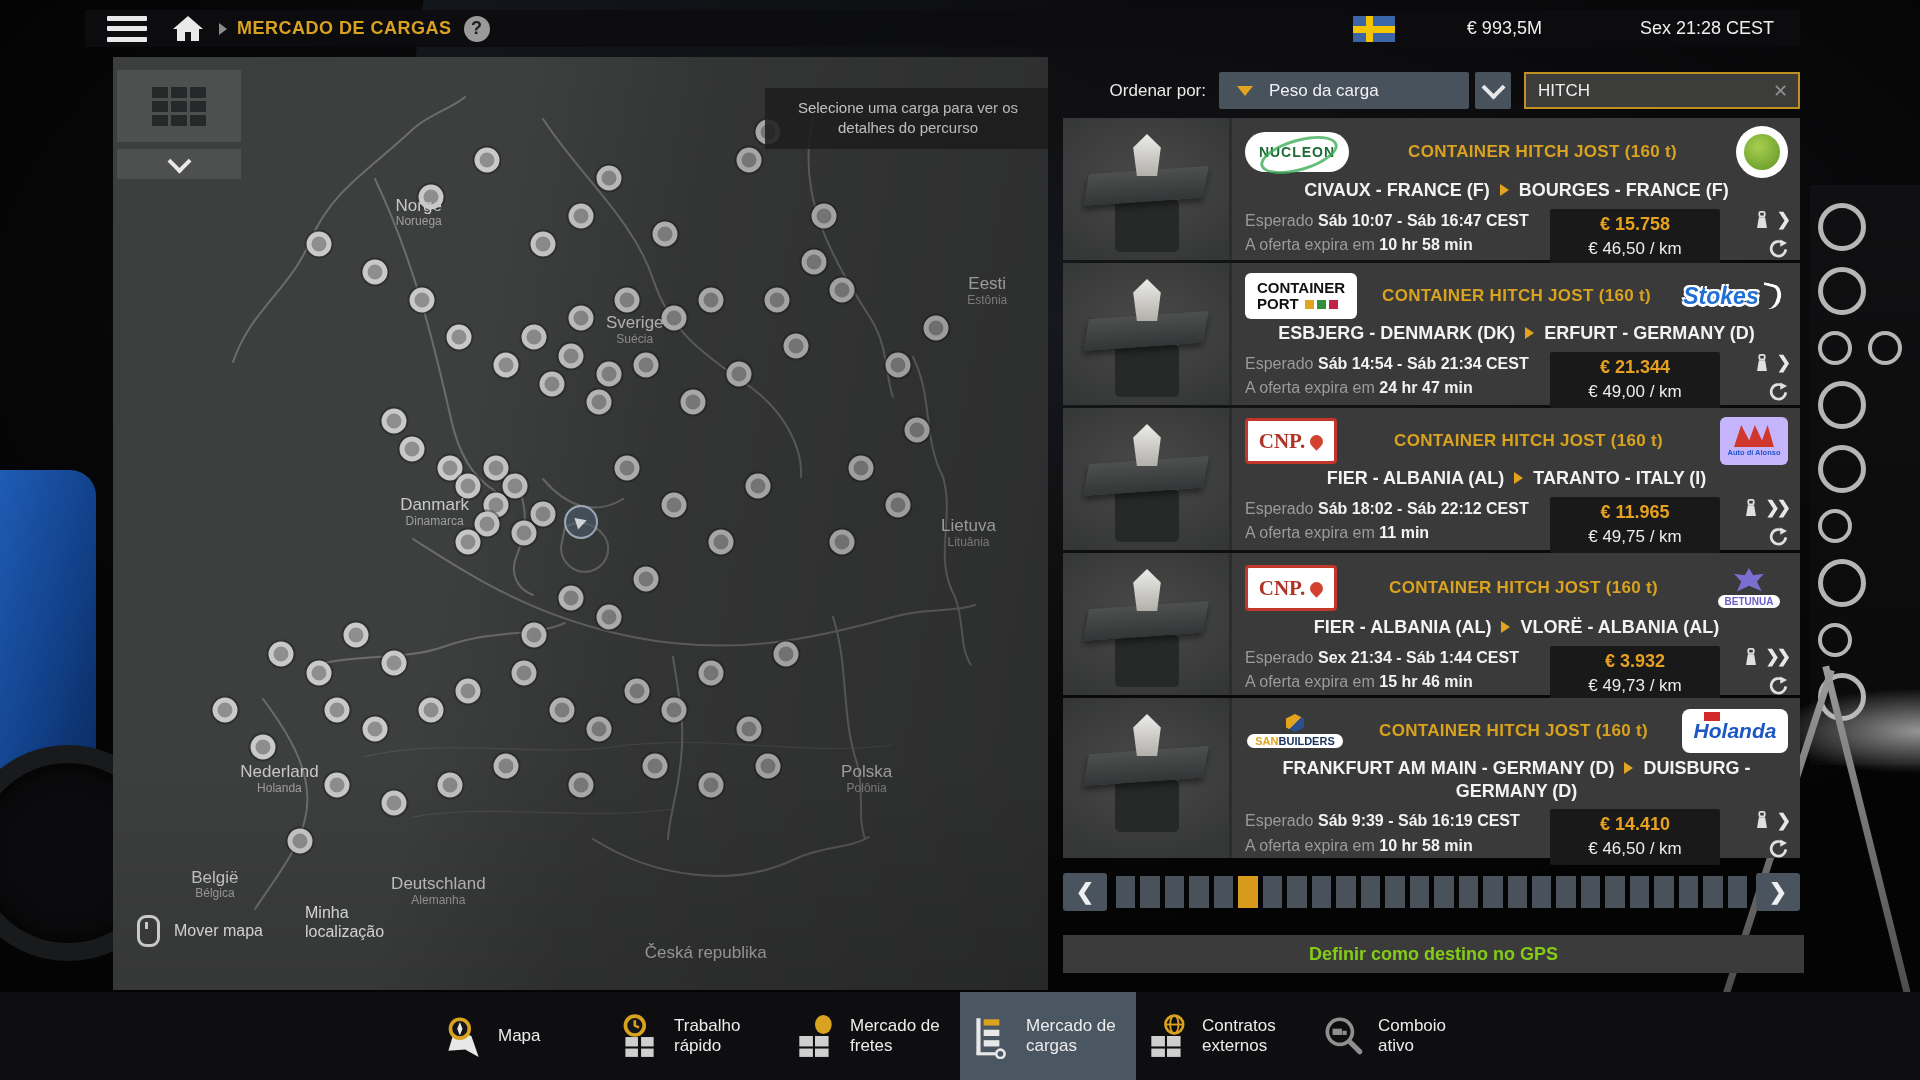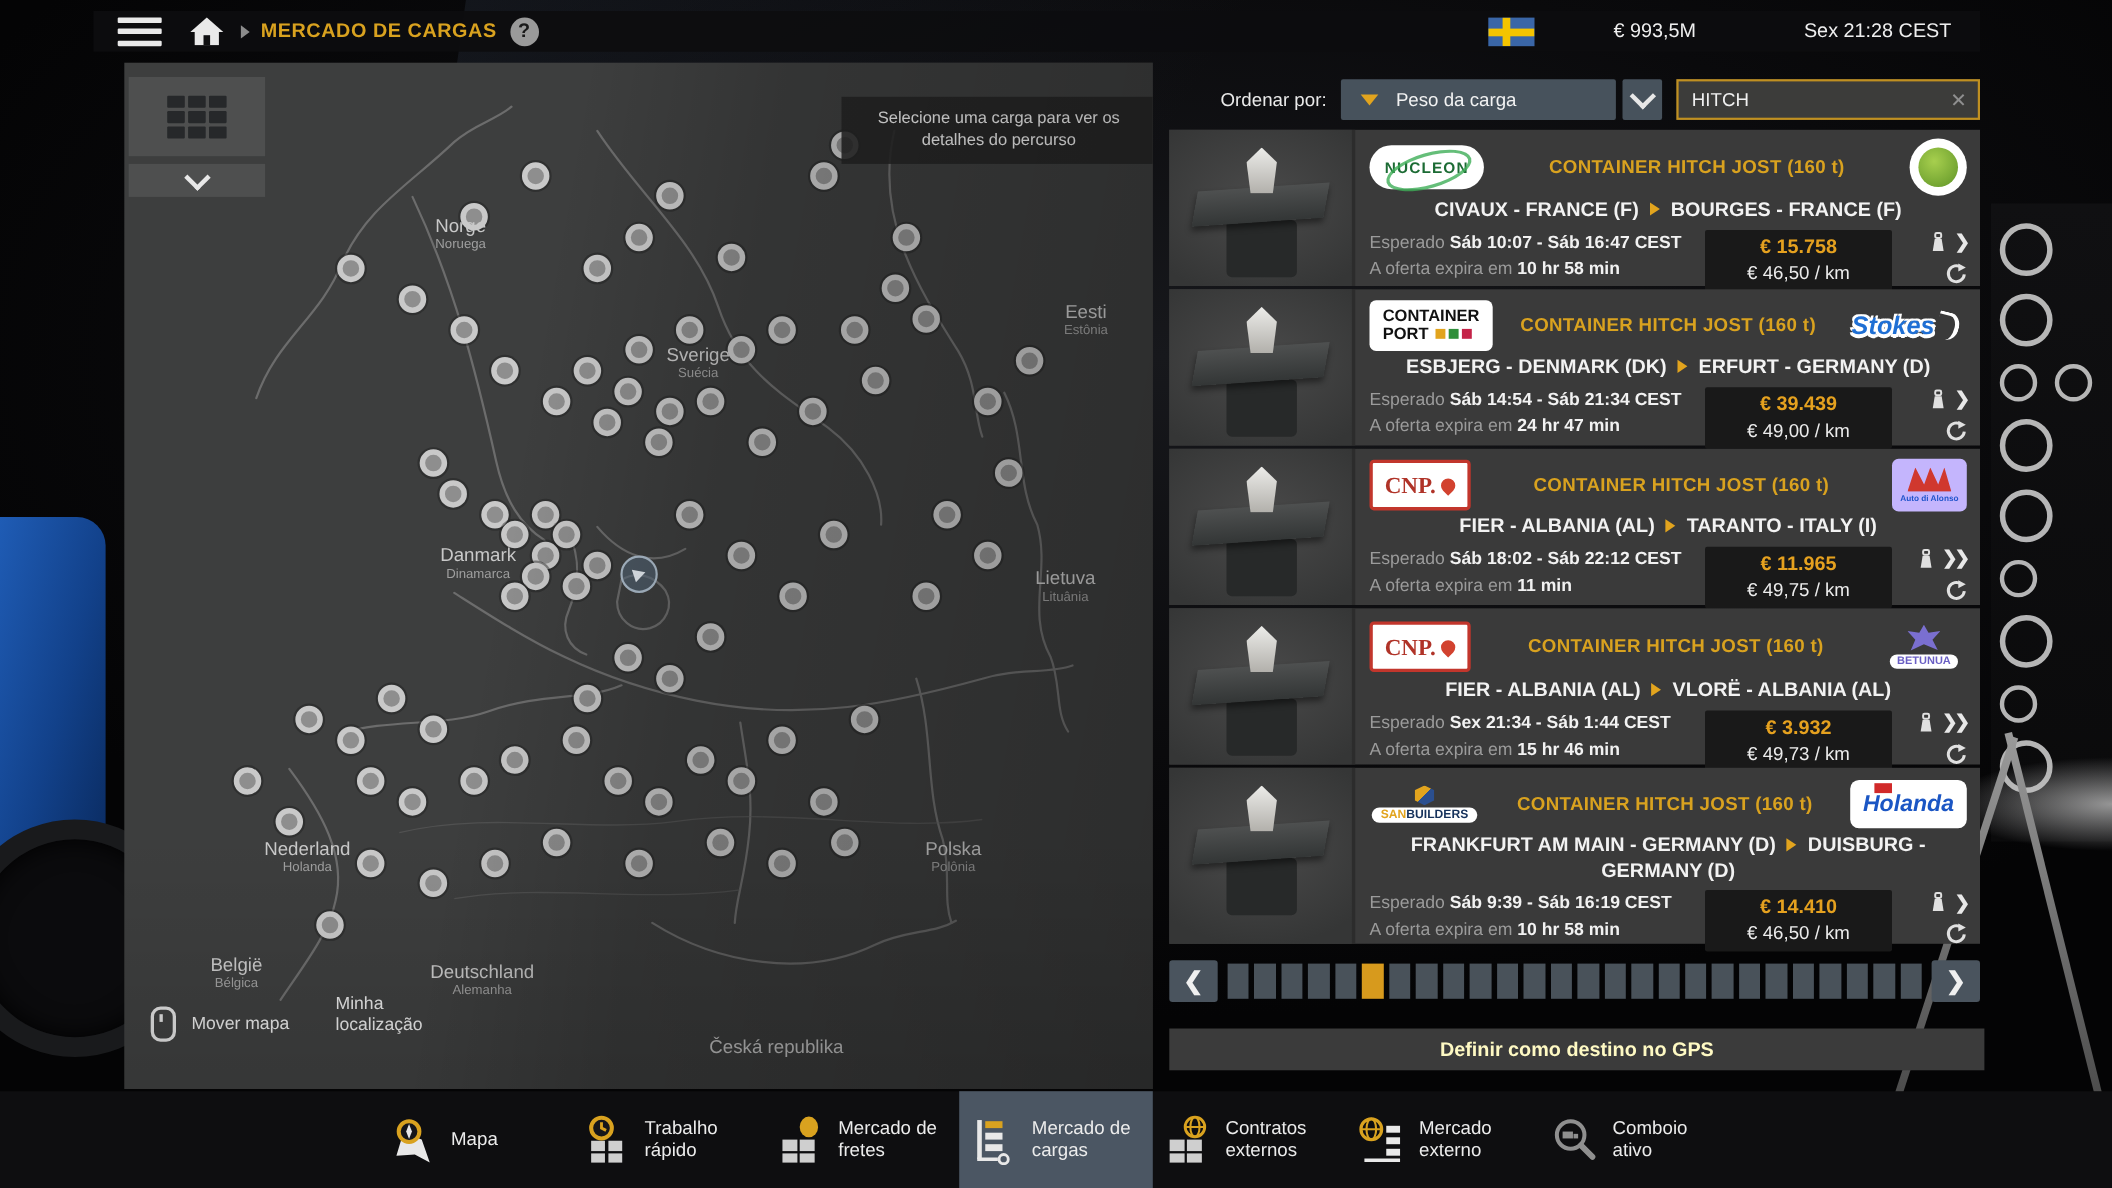--- a/index.html
+++ b/index.html
@@ -124,21 +124,21 @@
   .logo-kaarfor::before{content:"";position:absolute;left:22px;top:3px;width:16px;height:9px;background:#d12a2a;}
 
   
   .pager{position:absolute;left:1063px;top:873px;width:737px;height:38px;display:flex;align-items:center;}
   .pgbtn{width:44px;height:38px;background:#4a545e;border-radius:3px;display:flex;align-items:center;justify-content:center;font-size:22px;font-weight:bold;color:#f0f0f0;cursor:pointer;}
   .pblocks{flex:1;display:flex;gap:5px;margin:0 9px;}
   .pblock{flex:1;height:32px;background:#49525a;cursor:pointer;}
   .pblock.active{background:#d79a1d;}
 
   
-  .gpsbtn{position:absolute;left:1063px;top:935px;width:741px;height:38px;background:#3b3b3b;color:#fef9c3;font-weight:bold;font-size:18px;display:flex;align-items:center;justify-content:center;cursor:pointer;}
+  .gpsbtn{position:absolute;left:1063px;top:935px;width:741px;height:38px;background:#3b3b3b;color:#84cc16;font-weight:bold;font-size:18px;display:flex;align-items:center;justify-content:center;cursor:pointer;}
 
   
   .navbar{position:absolute;left:0;top:992px;width:1920px;height:88px;background:#0e0e10;display:flex;justify-content:center;}
   .nav-item{width:176px;display:flex;align-items:center;gap:12px;padding:0 8px;box-sizing:border-box;cursor:pointer;}
   .nav-item.active{background:#4b5663;}
   .nav-icon{width:46px;height:46px;flex-shrink:0;}
   .nav-icon svg{display:block;}
   .nav-label{font-size:17px;color:#ececec;line-height:1.15;}
 </style>
 </head>
@@ -446,21 +446,21 @@
       </div>
       <div class="croute">
         <span>ESBJERG - DENMARK (DK)</span><span class="rarrow"></span><span>ERFURT - GERMANY (D)</span>
       </div>
       <div class="cfoot">
         <div class="ctimes">
           <div><span class="glabel">Esperado</span> <span class="gval">Sáb 14:54 - Sáb 21:34 CEST</span></div>
           <div><span class="glabel">A oferta expira em</span> <span class="gval">24 hr 47 min</span></div>
         </div>
         <div class="pricebox">
-          <div class="price">€ 39.439</div>
+          <div class="price">€ 21.344</div>
           <div class="perkm">€ 49,00 / km</div>
         </div>
         <div class="cicons">
           <div class="icorow">
             <span class="wicon">
                 <svg width="18" height="22" viewBox="0 0 20 22">
                   <rect x="7" y="2" width="6" height="5" rx="1.5" fill="none" stroke="#e0e0e0" stroke-width="2"></rect>
                   <path d="M4.5 20 L6.5 8 H13.5 L15.5 20 Z" fill="#e0e0e0"></path>
                 </svg>
               </span>
@@ -721,34 +721,20 @@
           <rect x="7" y="34" width="13" height="8" fill="#cfcfcf"></rect>
           <rect x="22" y="34" width="13" height="8" fill="#cfcfcf"></rect>
           <circle cx="29" cy="11" r="8.5" fill="none" stroke="#d9a21f" stroke-width="2.5"></circle>
           <ellipse cx="29" cy="11" rx="4" ry="8.5" fill="none" stroke="#d9a21f" stroke-width="1.8"></ellipse>
           <path d="M20.5 11 H37.5" stroke="#d9a21f" stroke-width="1.8"></path>
         </svg>
       </span>
     <span class="nav-label">Contratos externos</span>
   </div>
 
-  <div class="nav-item">
-    <span class="nav-icon">
-        <svg width="46" height="46" viewBox="0 0 44 44">
-          <circle cx="14" cy="13" r="9" fill="none" stroke="#d9a21f" stroke-width="2.8"></circle>
-          <ellipse cx="14" cy="13" rx="4.2" ry="9" fill="none" stroke="#d9a21f" stroke-width="1.8"></ellipse>
-          <path d="M5 13 H23" stroke="#d9a21f" stroke-width="1.8"></path>
-          <rect x="27" y="10" width="12" height="6" fill="#e8e8e8"></rect>
-          <rect x="27" y="20" width="12" height="6" fill="#e8e8e8"></rect>
-          <rect x="27" y="30" width="12" height="6" fill="#e8e8e8"></rect>
-          <path d="M8 40 L39 40" stroke="#e8e8e8" stroke-width="3"></path>
-        </svg>
-      </span>
-    <span class="nav-label">Mercado externo</span>
-  </div>
 
   <div class="nav-item">
     <span class="nav-icon">
         <svg width="46" height="46" viewBox="0 0 44 44">
           <circle cx="19" cy="18" r="12" fill="none" stroke="#8f8f8f" stroke-width="3.5"></circle>
           <path d="M28 27 L38 37" stroke="#8f8f8f" stroke-width="5" stroke-linecap="round"></path>
           <rect x="12" y="15" width="9" height="6" fill="#8f8f8f"></rect>
           <rect x="21.5" y="17" width="4" height="4" fill="#8f8f8f"></rect>
         </svg>
       </span>

